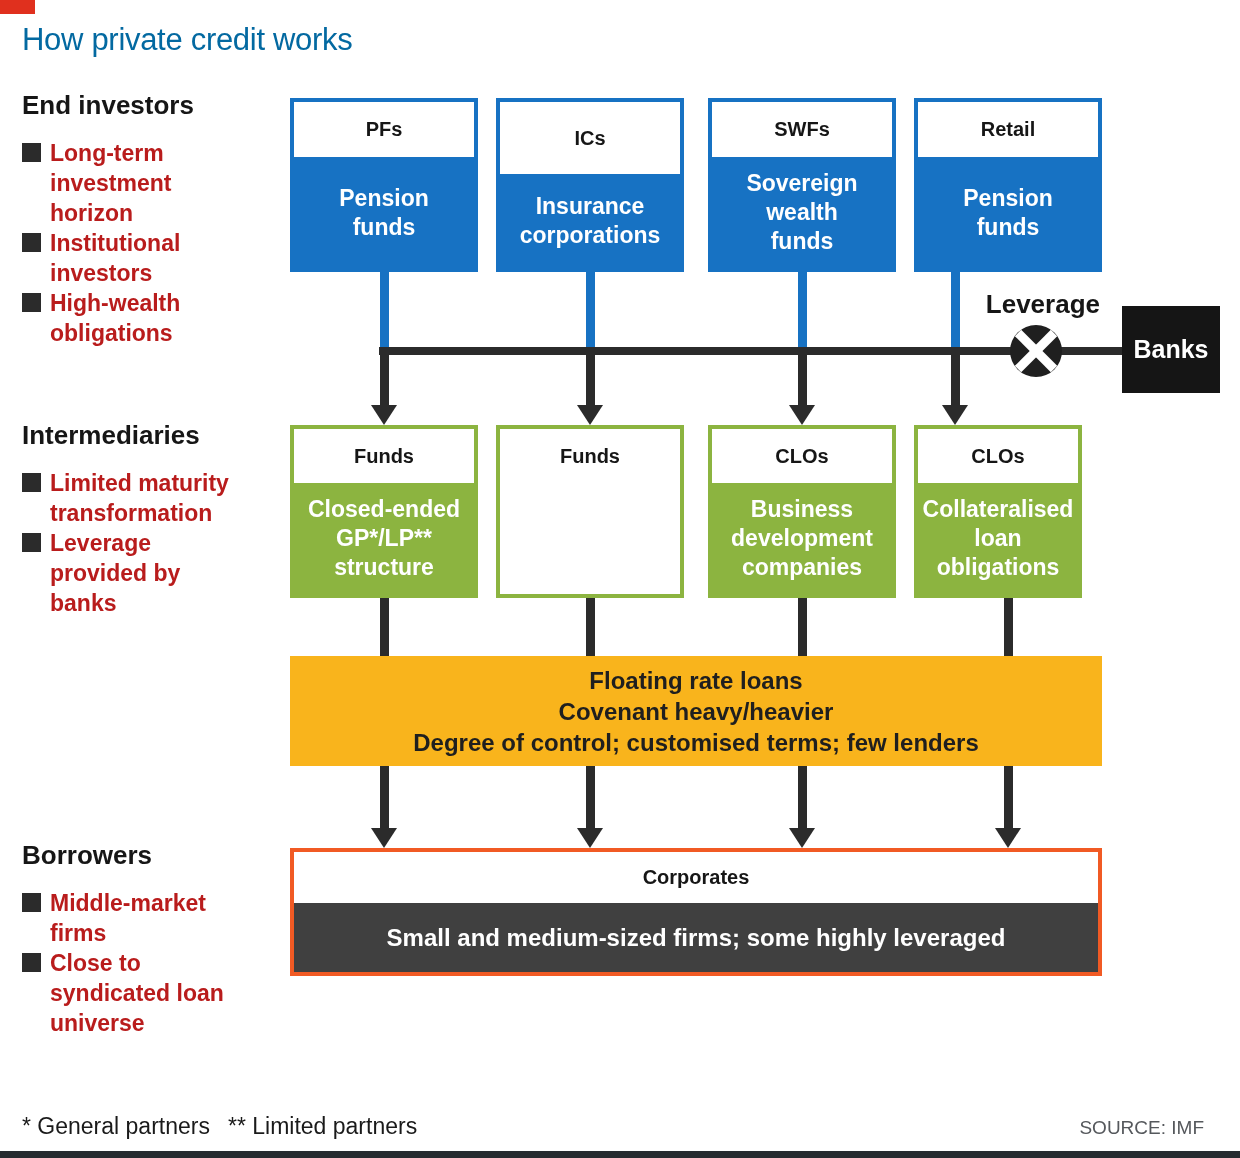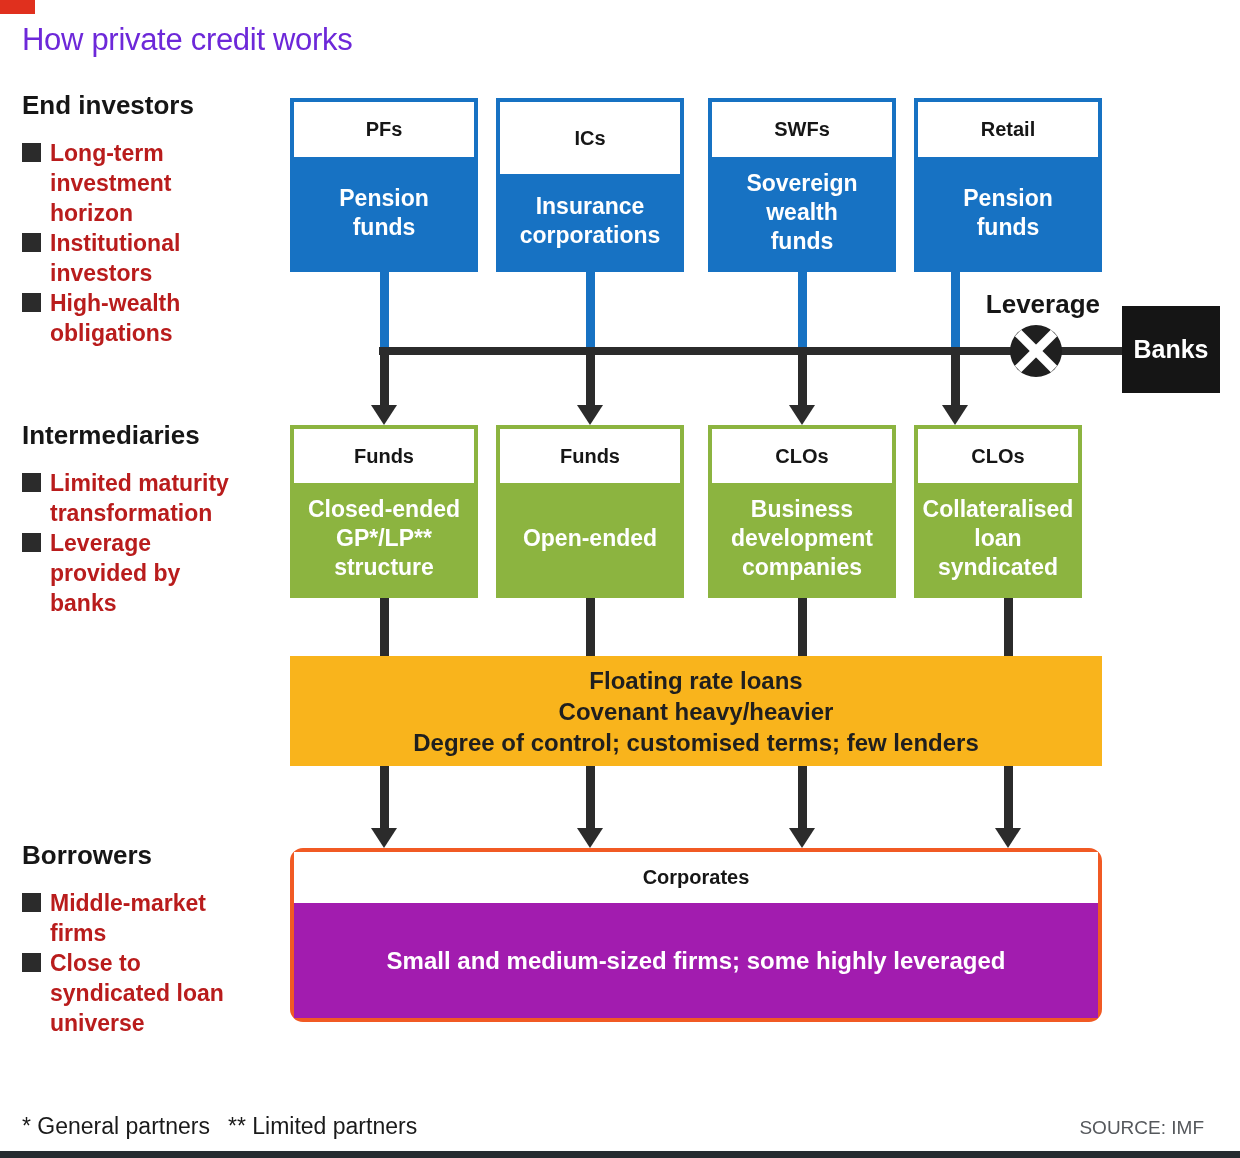--- a/index.html
+++ b/index.html
@@ -1,36 +1,36 @@
 <!DOCTYPE html>
 <html><head>
 <meta charset="utf-8">
 <style>
   html,body { margin:0; padding:0; }
   body { font-family: "Liberation Sans", sans-serif; background:#ffffff; }
   #stage { position:relative; width:1240px; height:1158px; background:#ffffff; overflow:hidden; }
 
-  .title { position:absolute; left:22px; top:22px; font-size:31px; font-weight:400; color:#6d28d9; letter-spacing:-0.3px; }
+  .title { position:absolute; left:22px; top:22px; font-size:31px; font-weight:400; color:#0369a1; letter-spacing:-0.3px; }
   .red-mark { position:absolute; left:0; top:0; width:35px; height:14px; background:#e0301e; }
 
   .side-heading { position:absolute; left:22px; font-size:26px; font-weight:700; color:#161616; }
   .bullet-list { position:absolute; left:22px; width:255px; }
   .bullet-item { display:flex; gap:9px; }
   .bullet-marker { flex:0 0 19px; width:19px; height:19px; background:#2b2b2b; margin-top:5px; }
   .bullet-text { font-size:23px; font-weight:700; color:#b91c1c; line-height:30px; white-space:pre-line; }
 
   .node { position:absolute; box-sizing:border-box; border:4px solid; display:flex; flex-direction:column; }
   .node-header { background:#ffffff; display:flex; align-items:center; justify-content:center;
                  font-size:20px; font-weight:700; color:#161616; }
   .node-body { flex:1; display:flex; align-items:center; justify-content:center; text-align:center;
                color:#ffffff; font-size:23px; font-weight:700; line-height:29px; white-space:pre-line; }
 
   .blue  { border-color:#1772c3; } .blue  .node-body { background:#1772c3; }
   .green { border-color:#8cb440; } .green .node-body { background:#8cb440; }
-  .orange{ border-color:#f15a24; } .orange .node-body { background:#a21caf; font-size:24px; }
+  .orange{ border-color:#f15a24; } .orange .node-body { background:#404040; font-size:24px; }
 
   .band { position:absolute; left:290px; top:656px; width:812px; height:110px; background:#f9b41c;
           display:flex; flex-direction:column; align-items:center; justify-content:center;
           font-size:24px; font-weight:700; color:#1f1f1f; line-height:31px; text-align:center; }
 
   .vline { position:absolute; width:9px; background:#2b2b2b; }
   .bline { position:absolute; width:9px; background:#1772c3; }
   .hline { position:absolute; left:379px; top:347px; width:744px; height:8px; background:#2b2b2b; }
   .ahead { position:absolute; width:0; height:0; border-left:13px solid transparent;
            border-right:13px solid transparent; border-top:20px solid #2b2b2b; }
@@ -150,33 +150,32 @@
   <div class="ahead" style="left:942px; top:405px;"></div>
 
   <div class="node green" style="left:290px; top:425px; width:188px; height:173px;">
     <div class="node-header" style="height:54px">Funds</div>
     <div class="node-body">Closed-ended
 GP*/LP**
 structure</div>
   </div>
   <div class="node green" style="left:496px; top:425px; width:188px; height:173px;">
     <div class="node-header" style="height:54px">Funds</div>
-    <div class="node-body">Open-ended</div>
   </div>
   <div class="node green" style="left:708px; top:425px; width:188px; height:173px;">
     <div class="node-header" style="height:54px">CLOs</div>
     <div class="node-body">Business
 development
 companies</div>
   </div>
   <div class="node green" style="left:914px; top:425px; width:168px; height:173px;">
     <div class="node-header" style="height:54px">CLOs</div>
     <div class="node-body">Collateralised
 loan
-syndicated</div>
+obligations</div>
   </div>
 
   <div class="vline" style="left:379.5px; top:598px; height:59px;"></div>
   <div class="vline" style="left:585.5px; top:598px; height:59px;"></div>
   <div class="vline" style="left:797.5px; top:598px; height:59px;"></div>
   <div class="vline" style="left:1003.5px; top:598px; height:59px;"></div>
 
   <div class="band">
     <div>Floating rate loans</div>
     <div>Covenant heavy/heavier</div>
@@ -185,21 +184,21 @@
 
   <div class="vline" style="left:379.5px; top:766px; height:63px;"></div>
   <div class="ahead" style="left:371px; top:828px;"></div>
   <div class="vline" style="left:585.5px; top:766px; height:63px;"></div>
   <div class="ahead" style="left:577px; top:828px;"></div>
   <div class="vline" style="left:797.5px; top:766px; height:63px;"></div>
   <div class="ahead" style="left:789px; top:828px;"></div>
   <div class="vline" style="left:1003.5px; top:766px; height:63px;"></div>
   <div class="ahead" style="left:995px; top:828px;"></div>
 
-  <div class="node orange" style="left:290px; top:848px; width:812px; height:174px;border-radius:13px;">
+  <div class="node orange" style="left:290px; top:848px; width:812px; height:128px;">
     <div class="node-header" style="height:51px">Corporates</div>
     <div class="node-body">Small and medium-sized firms; some highly leveraged</div>
   </div>
 
   <div class="footnote">
     <span>* General partners</span><span>** Limited partners</span>
   </div>
   <div class="source">SOURCE: IMF</div>
   <div class="bottom-bar"></div>
 

